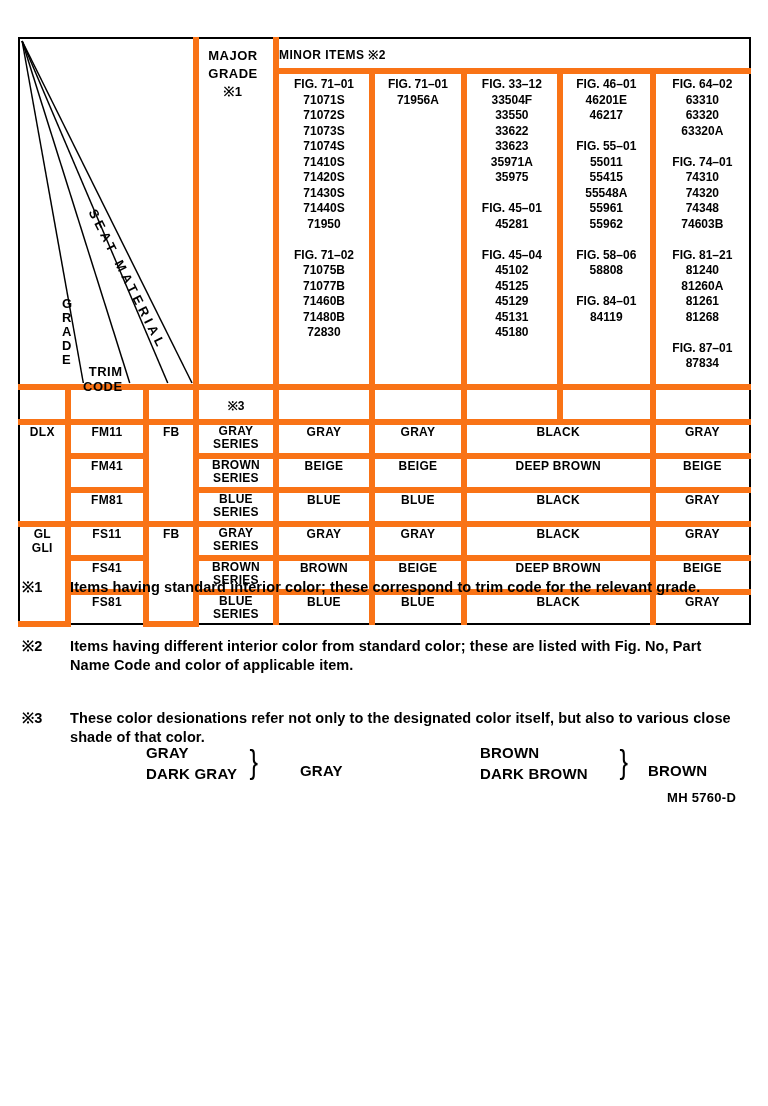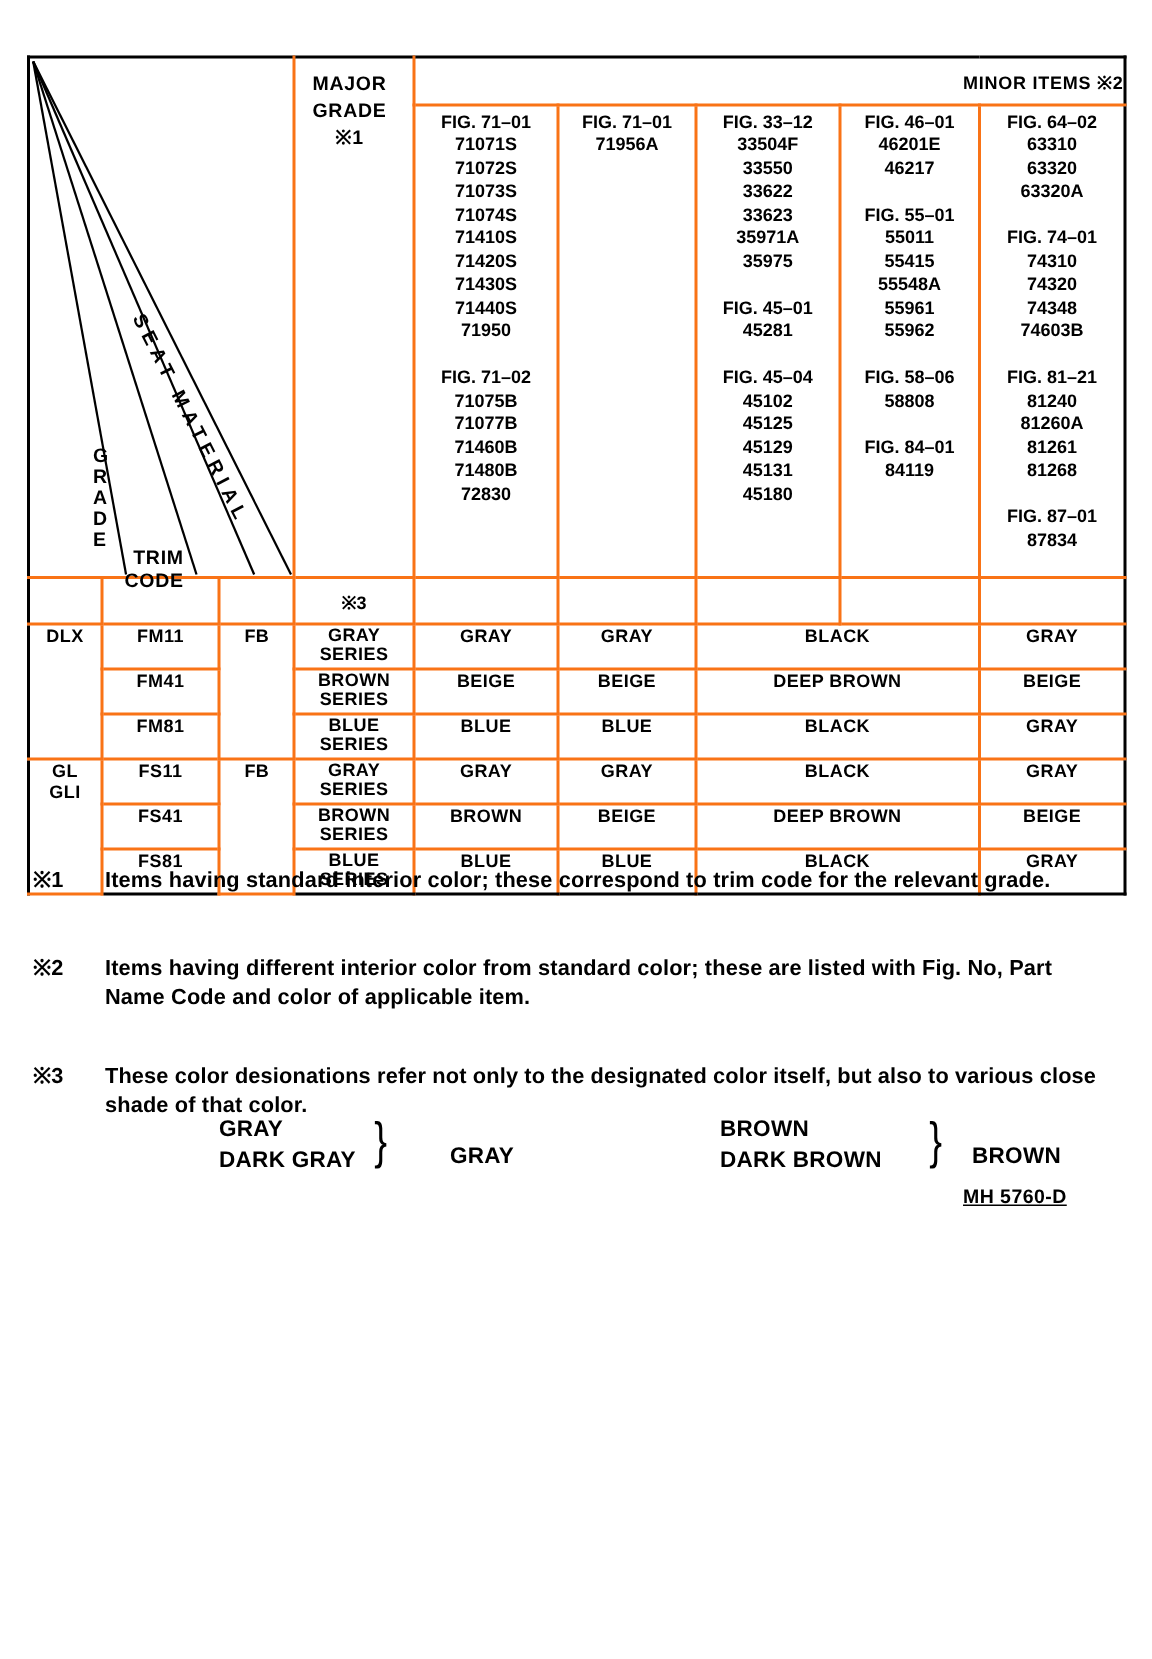--- a/index.html
+++ b/index.html
@@ -19,21 +19,21 @@
   
   #chart-table {
     position: absolute;
     left: 18px;
     top: 37px;
     width: 733px;
     border-collapse: collapse;
     table-layout: fixed;
   }
   #chart-table td {
-    border: 2px solid #f97316;
+    border: 6px solid #f97316;
     padding: 0;
     vertical-align: top;
     font-size: 12px;
   }
   .outer-top    { border-top: 2px solid #000 !important; }
   .outer-left   { border-left: 2px solid #000 !important; }
   .outer-right  { border-right: 2px solid #000 !important; }
   .outer-bottom { border-bottom: 2px solid #000 !important; }
 
   
@@ -92,21 +92,21 @@
   .major-head .mi-line {
     font-size: 13px;
     font-weight: bold;
     line-height: 18px;
     letter-spacing: 0.5px;
   }
   .mark { font-weight: bold; }
 
   
   .minor-head {
-    text-align: right;
+    text-align: left;
     font-size: 13px;
     font-weight: bold;
     letter-spacing: 0.5px;
     padding: 6px 0 5px 0 !important;
     height: 16px;
     vertical-align: middle !important;
   }
 
   
   .parts-col {
@@ -201,26 +201,25 @@
   }
   #ce-gray-pair   { left: 6px;   top: 0px; }
   #ce-gray-brace  { left: 108px; top: 2px; }
   #ce-gray-res    { left: 160px; top: 20px; }
   #ce-brown-pair  { left: 340px; top: 0px; }
   #ce-brown-brace { left: 478px; top: 2px; }
   #ce-brown-res   { left: 508px; top: 20px; }
 
   #doc-code {
     position: absolute;
-    left: 642px;
+    left: 667px;
     top: 790px;
     font-size: 13px;
     font-weight: bold;
     letter-spacing: 0.3px;
-    text-decoration: underline;
   }
 </style>
 </head>
 <body>
 
 <table id="chart-table">
   <colgroup>
     <col style="width:45px">
     <col style="width:73px">
     <col style="width:46px">

